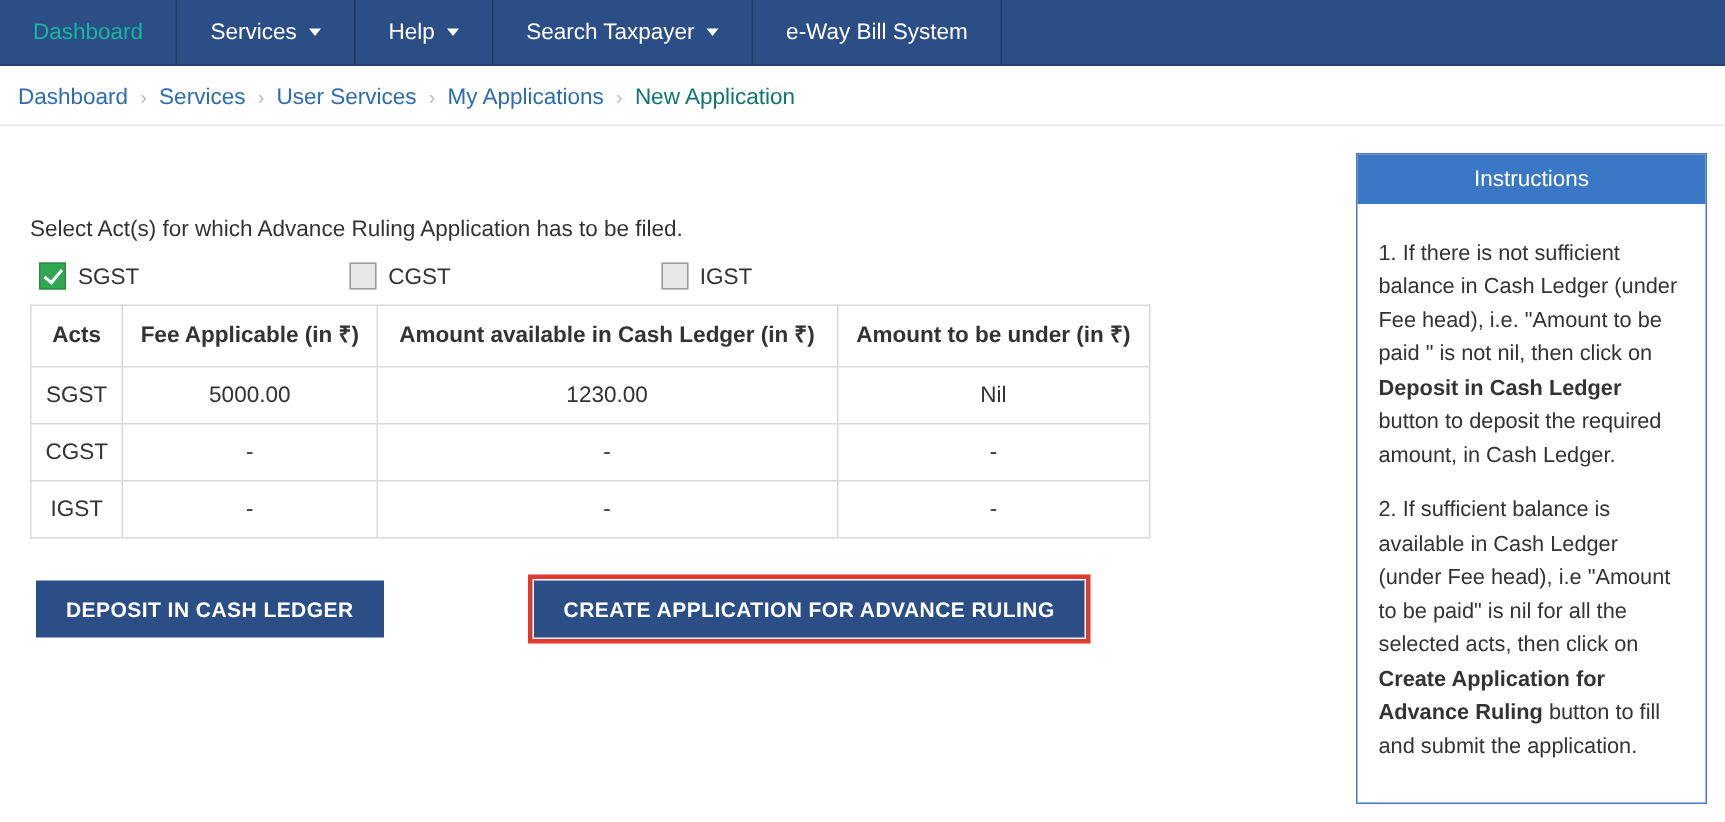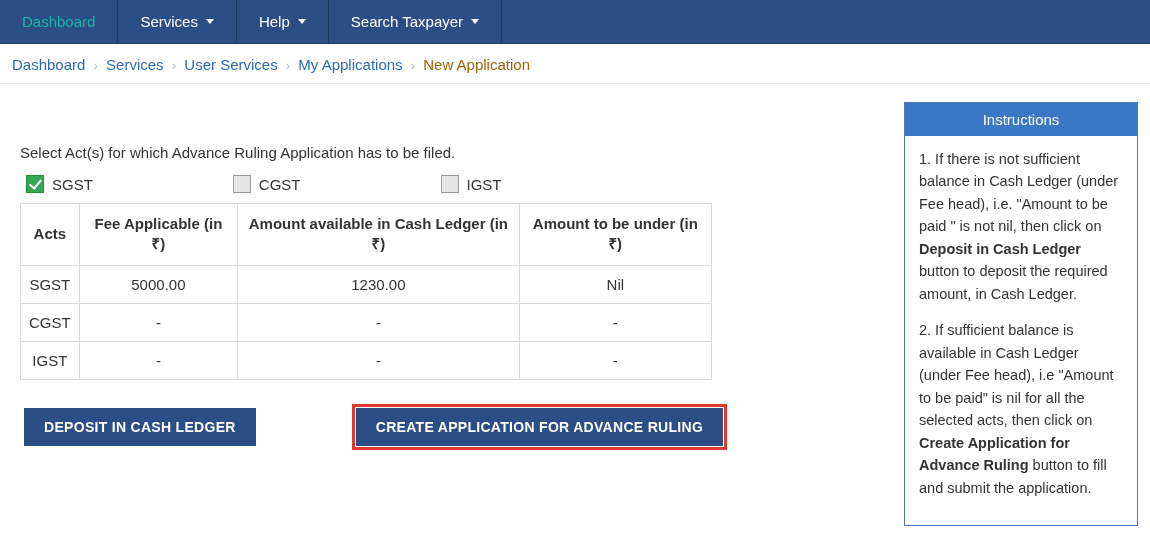--- a/index.html
+++ b/index.html
@@ -42,21 +42,21 @@
       padding: 12px 12px 10px;
       font-size: 15px;
       border-bottom: 1px solid #e6e6e6;
     }
     .breadcrumb a { color: #2c6cb0; text-decoration: none; }
     .breadcrumb .sep {
       color: #bbb;
       margin: 0 4px;
       font-size: 13px;
     }
-    .breadcrumb .current { color: #a16207; }
+    .breadcrumb .current { color: #0f766e; }
 
     .content-wrap {
       display: flex;
       gap: 20px;
       padding: 18px 12px 0 20px;
     }
     .main-col { flex: 1; margin-top: 42px; }
     .side-col { width: 234px; }
 
     .prompt {
@@ -95,21 +95,21 @@
       content: "";
       width: 5px; height: 10px;
       border: solid #fff;
       border-width: 0 2px 2px 0;
       transform: rotate(40deg);
       margin-bottom: 2px;
     }
 
     table.fee {
       border-collapse: collapse;
-      width: 692px;
+      width: 747px;
     }
     table.fee th, table.fee td {
       border: 1px solid #d9d9d9;
       padding: 10px 8px;
       text-align: center;
       font-size: 15px;
       color: #333;
     }
     table.fee th {
       background: #fff;
@@ -146,20 +146,21 @@
       color: #fff;
       text-align: center;
       padding: 8px 4px;
       font-size: 15px;
     }
     .instructions-body {
       padding: 12px 14px;
       font-size: 14.5px;
       line-height: 1.55;
       color: #333;
+      margin-top: 10px;
     }
     .instructions-body p { margin-bottom: 14px; }
   </style>
 </head>
 <body>
 
 <div class="topnav">
   <div class="topnav-item active">
       <span>Dashboard</span>
     </div>
@@ -167,20 +168,23 @@
       <span>Services</span>
       <span class="caret-down"></span>
     </div>
   <div class="topnav-item">
       <span>Help</span>
       <span class="caret-down"></span>
     </div>
   <div class="topnav-item">
       <span>Search Taxpayer</span>
       <span class="caret-down"></span>
+    </div>
+  <div class="topnav-item">
+      <span>e-Way Bill System</span>
     </div>
 </div>
 
 <div class="breadcrumb">
   <a href="#">Dashboard</a>
   <span class="sep">›</span>
   <a href="#">Services</a>
   <span class="sep">›</span>
   <a href="#">User Services</a>
   <span class="sep">›</span>

